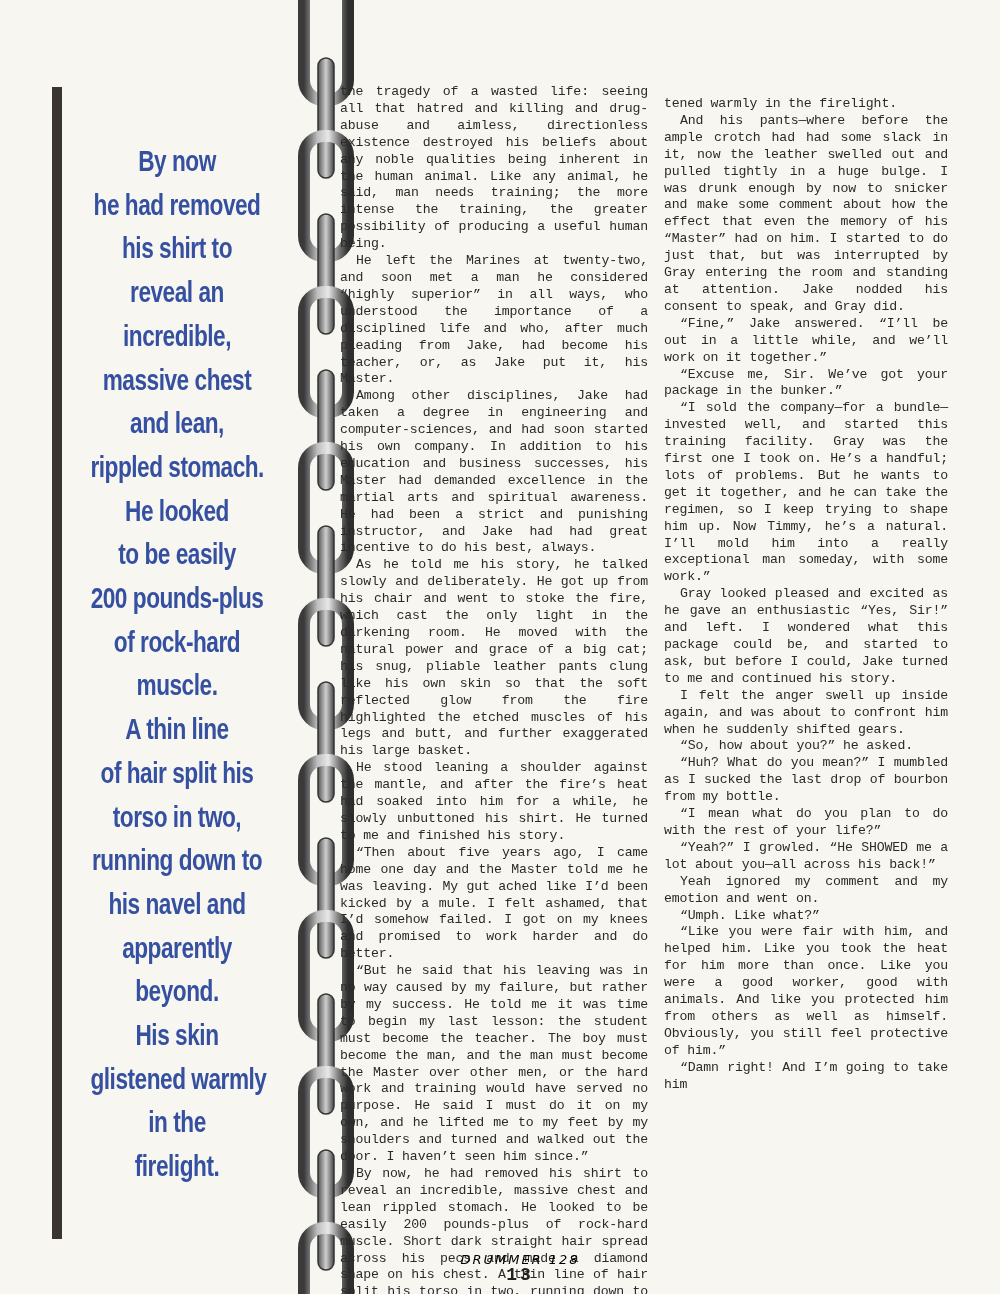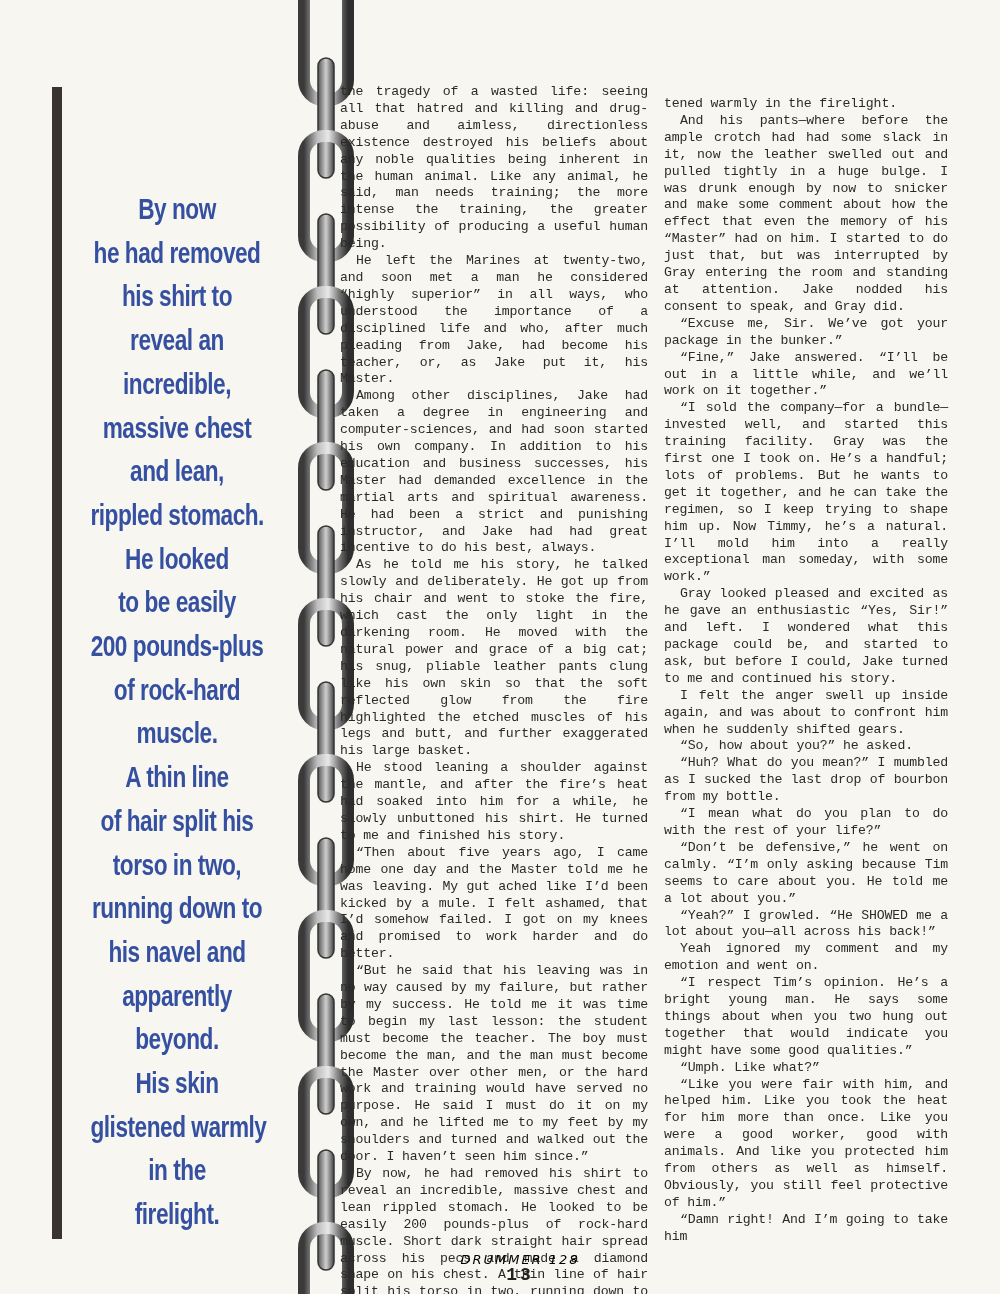--- a/index.html
+++ b/index.html
@@ -9,21 +9,20 @@
     font-family: "DejaVu Sans", sans-serif;
     color: #2a2a2a;
   }
   .side-bar {
     position: absolute; left: 52px; top: 87px; width: 10px; height: 1152px;
     background: #3a3431;
   }
   .pull-quote {
     position: absolute; left: 66px; top: 140px; width: 222px;
     text-align: center;
-    margin-top: 48px;
   }
   .pull-quote .pq-line {
     display: block;
     font-family: "Liberation Sans", sans-serif;
     font-weight: bold;
     font-size: 29px;
     line-height: 43.7px;
     color: var(--pq-color, #3550a0);
     letter-spacing: -0.6px;
     transform: scaleX(0.78);
@@ -142,32 +141,30 @@
     <p>Among other disciplines, Jake had taken a degree in engineering and computer-sciences, and had soon started his own company. In addition to his education and business successes, his Master had demanded excellence in the martial arts and spiritual awareness. He had been a strict and punishing instructor, and Jake had had great incentive to do his best, always.</p>
     <p>As he told me his story, he talked slowly and deliberately. He got up from his chair and went to stoke the fire, which cast the only light in the darkening room. He moved with the natural power and grace of a big cat; his snug, pliable leather pants clung like his own skin so that the soft reflected glow from the fire highlighted the etched muscles of his legs and butt, and further exaggerated his large basket.</p>
     <p>He stood leaning a shoulder against the mantle, and after the fire’s heat had soaked into him for a while, he slowly unbuttoned his shirt. He turned to me and finished his story.</p>
     <p>“Then about five years ago, I came home one day and the Master told me he was leaving. My gut ached like I’d been kicked by a mule. I felt ashamed, that I’d somehow failed. I got on my knees and promised to work harder and do better.</p>
     <p>“But he said that his leaving was in no way caused by my failure, but rather by my success. He told me it was time to begin my last lesson: the student must become the teacher. The boy must become the man, and the man must become the Master over other men, or the hard work and training would have served no purpose. He said I must do it on my own, and he lifted me to my feet by my shoulders and turned and walked out the door. I haven’t seen him since.”</p>
     <p>By now, he had removed his shirt to reveal an incredible, massive chest and lean rippled stomach. He looked to be easily 200 pounds-plus of rock-hard muscle. Short dark straight hair spread across his pecs and made a diamond shape on his chest. A thin line of hair split his torso in two, running down to his navel and apparently beyond. His skin glis-</p>
   </div>
 <div class="col col-right" id="col-right">
     <p class="first">tened warmly in the firelight.</p>
     <p>And his pants—where before the ample crotch had had some slack in it, now the leather swelled out and pulled tightly in a huge bulge. I was drunk enough by now to snicker and make some comment about how the effect that even the memory of his “Master” had on him. I started to do just that, but was interrupted by Gray entering the room and standing at attention. Jake nodded his consent to speak, and Gray did.</p>
+    <p>“Fine,” Jake answered. “I’ll be out in a little while, and we’ll work on it together.”</p>
     <p>“Excuse me, Sir. We’ve got your package in the bunker.”</p>
-    <p>“Fine,” Jake answered. “I’ll be out in a little while, and we’ll work on it together.”</p>
     <p>“I sold the company—for a bundle—invested well, and started this training facility. Gray was the first one I took on. He’s a handful; lots of problems. But he wants to get it together, and he can take the regimen, so I keep trying to shape him up. Now Timmy, he’s a natural. I’ll mold him into a really exceptional man someday, with some work.”</p>
     <p>Gray looked pleased and excited as he gave an enthusiastic “Yes, Sir!” and left. I wondered what this package could be, and started to ask, but before I could, Jake turned to me and continued his story.</p>
     <p>I felt the anger swell up inside again, and was about to confront him when he suddenly shifted gears.</p>
     <p>“So, how about you?” he asked.</p>
     <p>“Huh? What do you mean?” I mumbled as I sucked the last drop of bourbon from my bottle.</p>
     <p>“I mean what do you plan to do with the rest of your life?”</p>
-    <p>“Don’t be defensive,” he went on calmly. “I’m only asking because Tim seems to care about you. He told me a lot about you.”</p>
     <p>“Yeah?” I growled. “He SHOWED me a lot about you—all across his back!”</p>
     <p>Yeah ignored my comment and my emotion and went on.</p>
-    <p>“I respect Tim’s opinion. He’s a bright young man. He says some things about when you two hung out together that would indicate you might have some good qualities.”</p>
     <p>“Umph. Like what?”</p>
     <p>“Like you were fair with him, and helped him. Like you took the heat for him more than once. Like you were a good worker, good with animals. And like you protected him from others as well as himself. Obviously, you still feel protective of him.”</p>
     <p>“Damn right! And I’m going to take him</p>
   </div>
 
 <div class="footer">
   <span class="footer-mag">DRUMMER 128</span>
   <span class="footer-page">13</span>
 </div>
 

